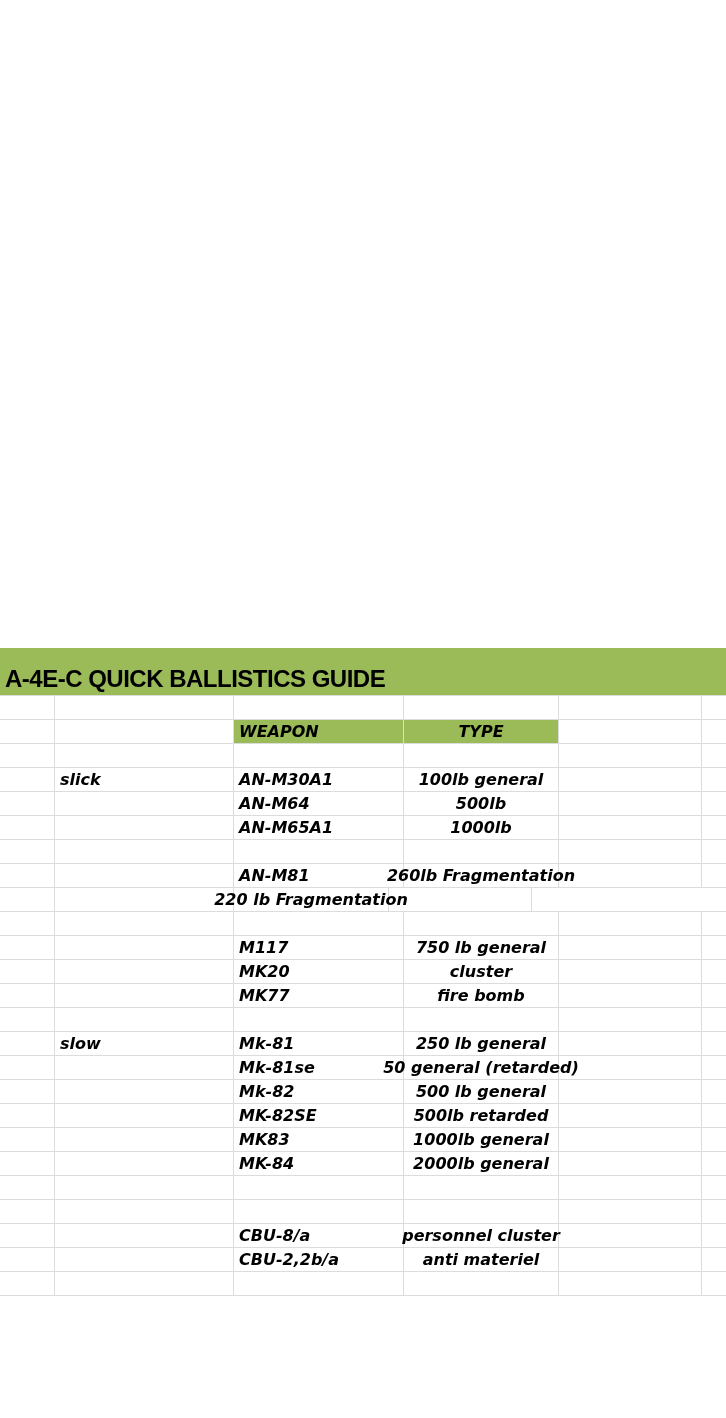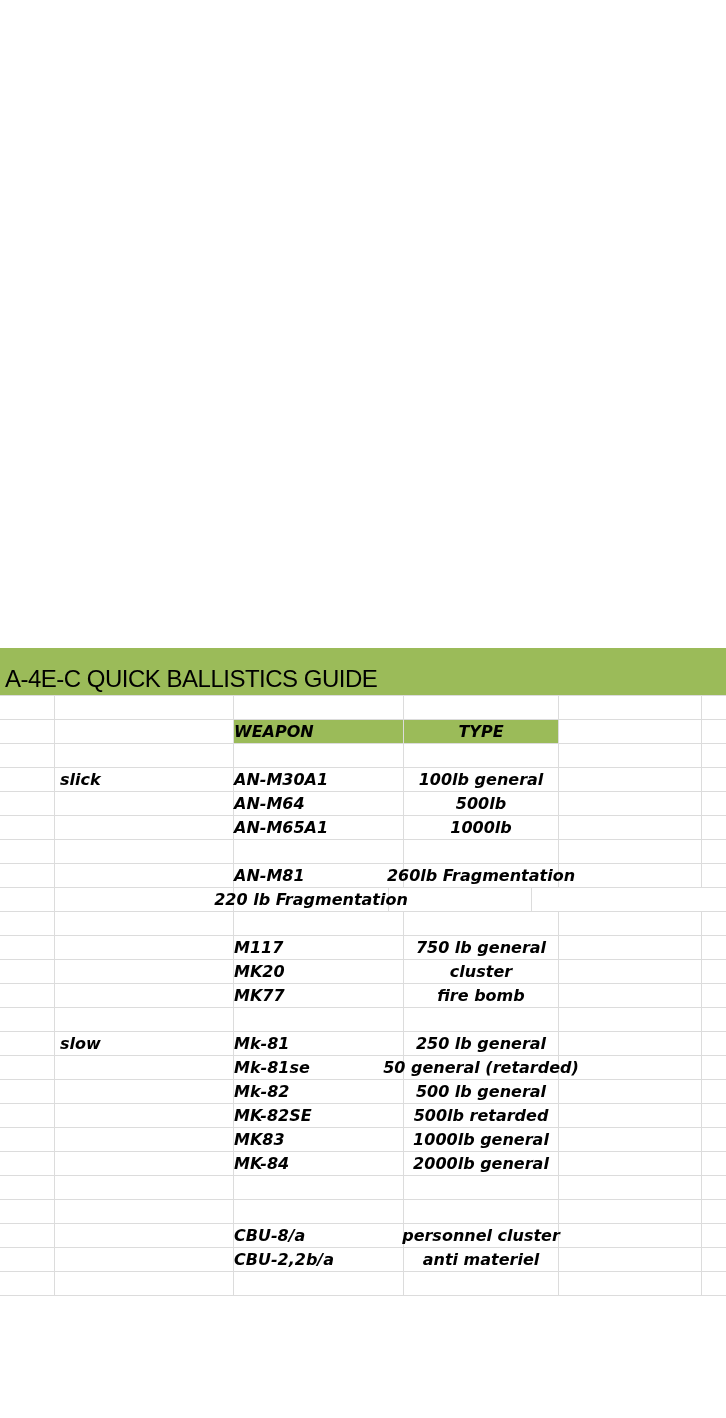--- a/index.html
+++ b/index.html
@@ -5,38 +5,38 @@
   html,body{margin:0;padding:0;background:#fff;}
   .canvas{
     position:relative;width:726px;height:1418px;background:#ffffff;
     overflow:hidden;font-family:"DejaVu Sans",sans-serif;
   }
   .banner{
     position:absolute;left:0;top:648px;width:726px;height:47px;
     display:flex;align-items:flex-end;
   }
   .title{
-    font-family:"Liberation Sans",sans-serif;font-weight:normal;
+    font-family:"Liberation Sans",sans-serif;font-weight:bold;
     font-size:24px;letter-spacing:-0.5px;line-height:1;
     padding:0 0 4px 5px;color:#000;white-space:nowrap;
   }
   #grid{
     position:absolute;left:0;top:695px;width:726px;
     border-top:1px solid #dcdcdc;
   }
   .row{display:flex;height:24px;box-sizing:border-box;border-bottom:1px solid #dcdcdc;}
   .cell{
     box-sizing:border-box;border-right:1px solid #dcdcdc;height:100%;
     display:flex;align-items:flex-end;padding-bottom:3px;
     font-weight:bold;font-style:italic;font-size:16px;line-height:1;
     color:#000;white-space:nowrap;
   }
   .cell.a{width:55px;}
   .cell.b{width:179px;padding-left:5px;font-style:italic;}
-  .cell.c{width:170px;}
+  .cell.c{width:170px;padding-left:5px;}
   .cell.d{width:155px;justify-content:center;overflow:visible;text-align:center;}
   .cell.e{width:143px;}
   .cell.f{width:4px;border-right:none;}
   .green{background:var(--green,#9BBB59);}
 </style>
 </head>
 <body>
 
 <div class="canvas">
   <div class="banner green">

